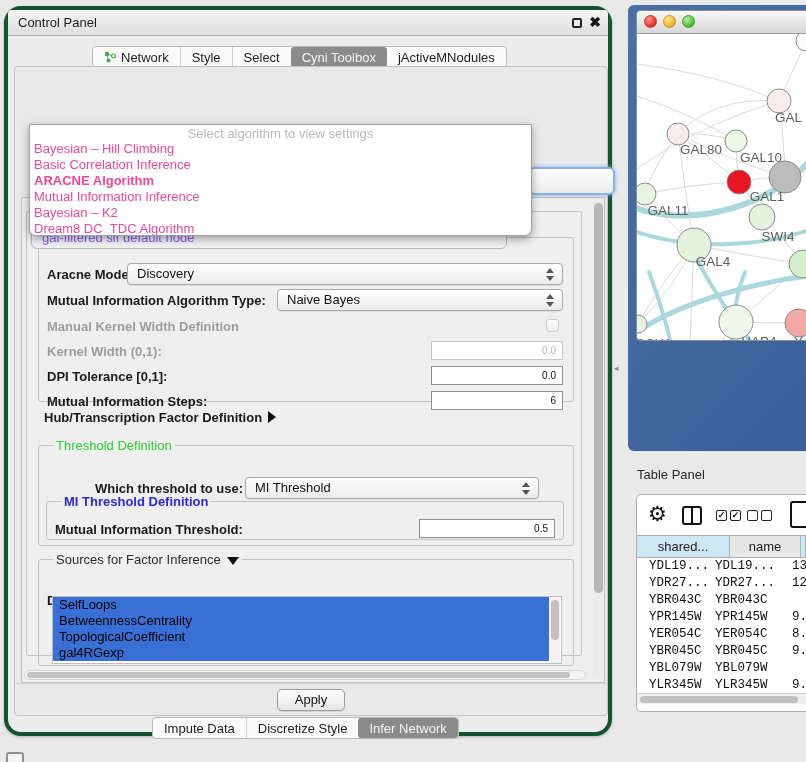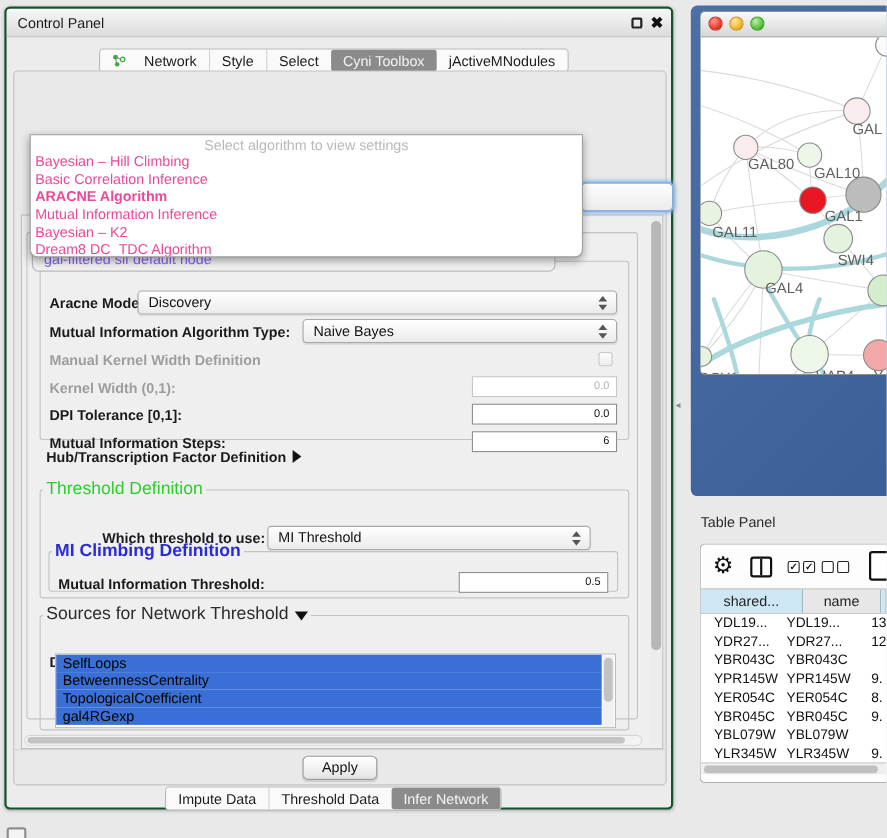--- a/index.html
+++ b/index.html
@@ -1,35 +1,35 @@
 <!DOCTYPE html>
 <html><head>
 <meta charset="utf-8">
 <style>
   * { margin:0; padding:0; box-sizing:border-box; }
   html,body { width:806px; height:762px; overflow:hidden; background:#e9e9e9;
     font-family:"Liberation Sans", sans-serif; }
 
   
   .cp-window { position:absolute; left:4px; top:6px; width:608px; height:730px;
-    background:#ececec; border:2px solid #14532d; border-radius:5px;
+    background:#ececec; border:4px solid #14532d; border-radius:17px;
     box-shadow:0 1px 3px rgba(0,0,0,.25); }
   .cp-titlebar { position:absolute; left:0; top:0; right:0; height:26px;
     background:linear-gradient(#f7f7f7,#dcdcdc); border-bottom:1px solid #b2b2b2;
     border-radius:4px 4px 0 0; }
   .cp-title { position:absolute; left:10px; top:5px; font-size:13px; color:#1c1c1c; }
   .win-float { position:absolute; right:26px; top:8px; width:10px; height:10px;
     border:2px solid #222; border-radius:2px; }
   .win-close { position:absolute; right:7px; top:4px; font-size:14px; font-weight:bold; color:#111; }
 
   
   .tabstrip { position:absolute; display:flex; align-items:stretch;
     background:#fafafa; border:1px solid #b9b9b9; border-radius:4px; height:22px;
     font-size:13px; overflow:hidden; }
-  .tab { display:flex; align-items:center; gap:16px; padding:0 11px; color:#1c1c1c;
+  .tab { display:flex; align-items:center; gap:4px; padding:0 11px; color:#1c1c1c;
     border-left:1px solid #d2d2d2; white-space:nowrap; }
   .tab:first-child { border-left:none; }
   .tab.selected { background:#8b8b8b; color:#f4f4f4; border-left:none; border-radius:3px; }
   .tab.selected + .tab { border-left:none; }
 
   
   .dd-popup { position:absolute; left:14px; top:57px; width:503px; height:112px;
     background:#fff; border:1px solid #a0a0a0; border-radius:0 0 7px 7px;
     box-shadow:0 3px 8px rgba(0,0,0,.35); z-index:40; padding-top:2px; overflow:hidden; }
   .dd-prompt { height:14px; text-align:center; color:#b9b9b9; font-size:13px; line-height:14px; }
@@ -45,21 +45,21 @@
     color:#8b5cf6; font-size:13px; line-height:20px; padding-left:10px; overflow:hidden; }
 
   
   .content-panel { position:absolute; left:6px; top:56px; width:594px; height:650px;
     background:#e9e9e9; border:1px solid #c2c2c2; border-radius:4px; }
 
   .settings { position:absolute; left:6px; top:130px; width:584px; height:486px;
     background:#efefef; border:1px solid #c0c0c0; overflow:hidden; }
 
   fieldset { position:absolute; border:1px solid #c3c3c3; border-radius:3px; }
-  legend { font-size:16px; padding:0 3px; margin-left:2px; white-space:nowrap; }
+  legend { font-size:13px; padding:0 3px; margin-left:14px; white-space:nowrap; }
   .lg-plain { color:#2b2b2b; }
   .lg-blue  { color:#2a2ad6; font-weight:bold; }
   .lg-green { color:#2ecc2e; }
 
   .fs-outer   { left:4px;  top:6px;   width:556px; height:452px; }
   .fs-algo    { left:16px; top:32px;  width:536px; height:172px; }
   .fs-thresh  { left:16px; top:240px; width:536px; height:108px; }
   .fs-mi      { left:24px; top:296px; width:518px; height:46px;  z-index:2; }
   .fs-sources { left:16px; top:354px; width:536px; height:114px; }
 
@@ -146,21 +146,21 @@
     border:2px solid #111; border-radius:3px; background:#fff; }
 
   .thead { position:absolute; left:0; top:40px; width:100%; height:23px;
     border-top:1px solid #adadad; border-bottom:1px solid #adadad; display:flex; font-size:13px; }
   .th { border-right:1px solid #a8b6bd; display:flex; align-items:center; justify-content:center;
     color:#222; overflow:hidden; white-space:nowrap; }
   .th.sel { background:#cde8f4; }
   .th.plain { background:#e7e7e7; }
   .th1 { width:97px; } .th2 { width:74px; } .th3 { flex:1; justify-content:flex-start; padding-left:4px; }
 
-  #table-rows { position:absolute; left:0; top:63px; width:100%; height:140px; overflow:hidden; background:#fff; }
+  #table-rows { position:absolute; left:0; top:63px; width:100%; height:140px; overflow:hidden; background:#fff;font-family:Liberation Mono, monospace; }
   .trow { display:flex; height:17px; font-size:12.5px; color:#101010; }
   .tc { overflow:hidden; white-space:nowrap; line-height:17px; }
   .tc1 { width:74px; padding-left:12px; } .tc2 { width:76px; padding-left:4px; } .tc3 { flex:1; padding-left:5px; }
 
   .tp-hscroll { position:absolute; left:0; bottom:7px; width:100%; height:11px;
     background:#efefef; border-top:1px solid #ccc; }
   .tp-hthumb { position:absolute; left:3px; top:2px; width:158px; height:7px; background:#c0c0c0; border-radius:4px; }
 
   .mini-btn { position:absolute; left:6px; top:752px; width:18px; height:14px;
     border:2px solid #8f8f8f; border-radius:3px; background:#f4f4f4; }
@@ -256,27 +256,27 @@
       <fieldset class="fs-thresh">
         <legend class="lg-green">Threshold Definition</legend>
         <span class="frow flabel" style="left:56px; top:28px;">Which threshold to use:</span>
         <div class="combo" style="left:206px; top:24px; right:34px;">
           <span>MI Threshold</span>
           <span class="stepper"></span>
         </div>
       </fieldset>
 
       <fieldset class="fs-mi">
-        <legend class="lg-blue">MI Climbing Definition</legend>
+        <legend class="lg-blue">MI Threshold Definition</legend>
         <span class="frow flabel" style="left:8px; top:13px;">Mutual Information Threshold:</span>
         <span class="tfield" style="right:8px; top:10px; width:136px;">0.5</span>
       </fieldset>
 
       <fieldset class="fs-sources">
-        <legend class="lg-plain"><span>Sources for Network Threshold</span><span class="tri-down"></span></legend>
+        <legend class="lg-plain"><span>Sources for Factor Inference</span><span class="tri-down"></span></legend>
         <span class="frow flabel" style="left:8px; top:26px;">Data Attributes</span>
       </fieldset>
 
       <div class="attr-list">
         <div id="attr-items">
             <div class="attr-item">SelfLoops</div>
             <div class="attr-item">BetweennessCentrality</div>
             <div class="attr-item">TopologicalCoefficient</div>
             <div class="attr-item">gal4RGexp</div>
           </div>
@@ -296,21 +296,21 @@
     <div class="apply-row">
       <div class="apply-btn">Apply</div>
     </div>
   </div>
 
   <div class="tabstrip" style="left:144px; top:707px;">
     <div class="tab">
       <span>Impute Data</span>
     </div>
     <div class="tab">
-      <span>Threshold Data</span>
+      <span>Discretize Style</span>
     </div>
     <div class="tab selected">
       <span>Infer Network</span>
     </div>
   </div>
 </div>
 
 <div class="divider-handle">◂</div>
 
 <div class="net-frame">

